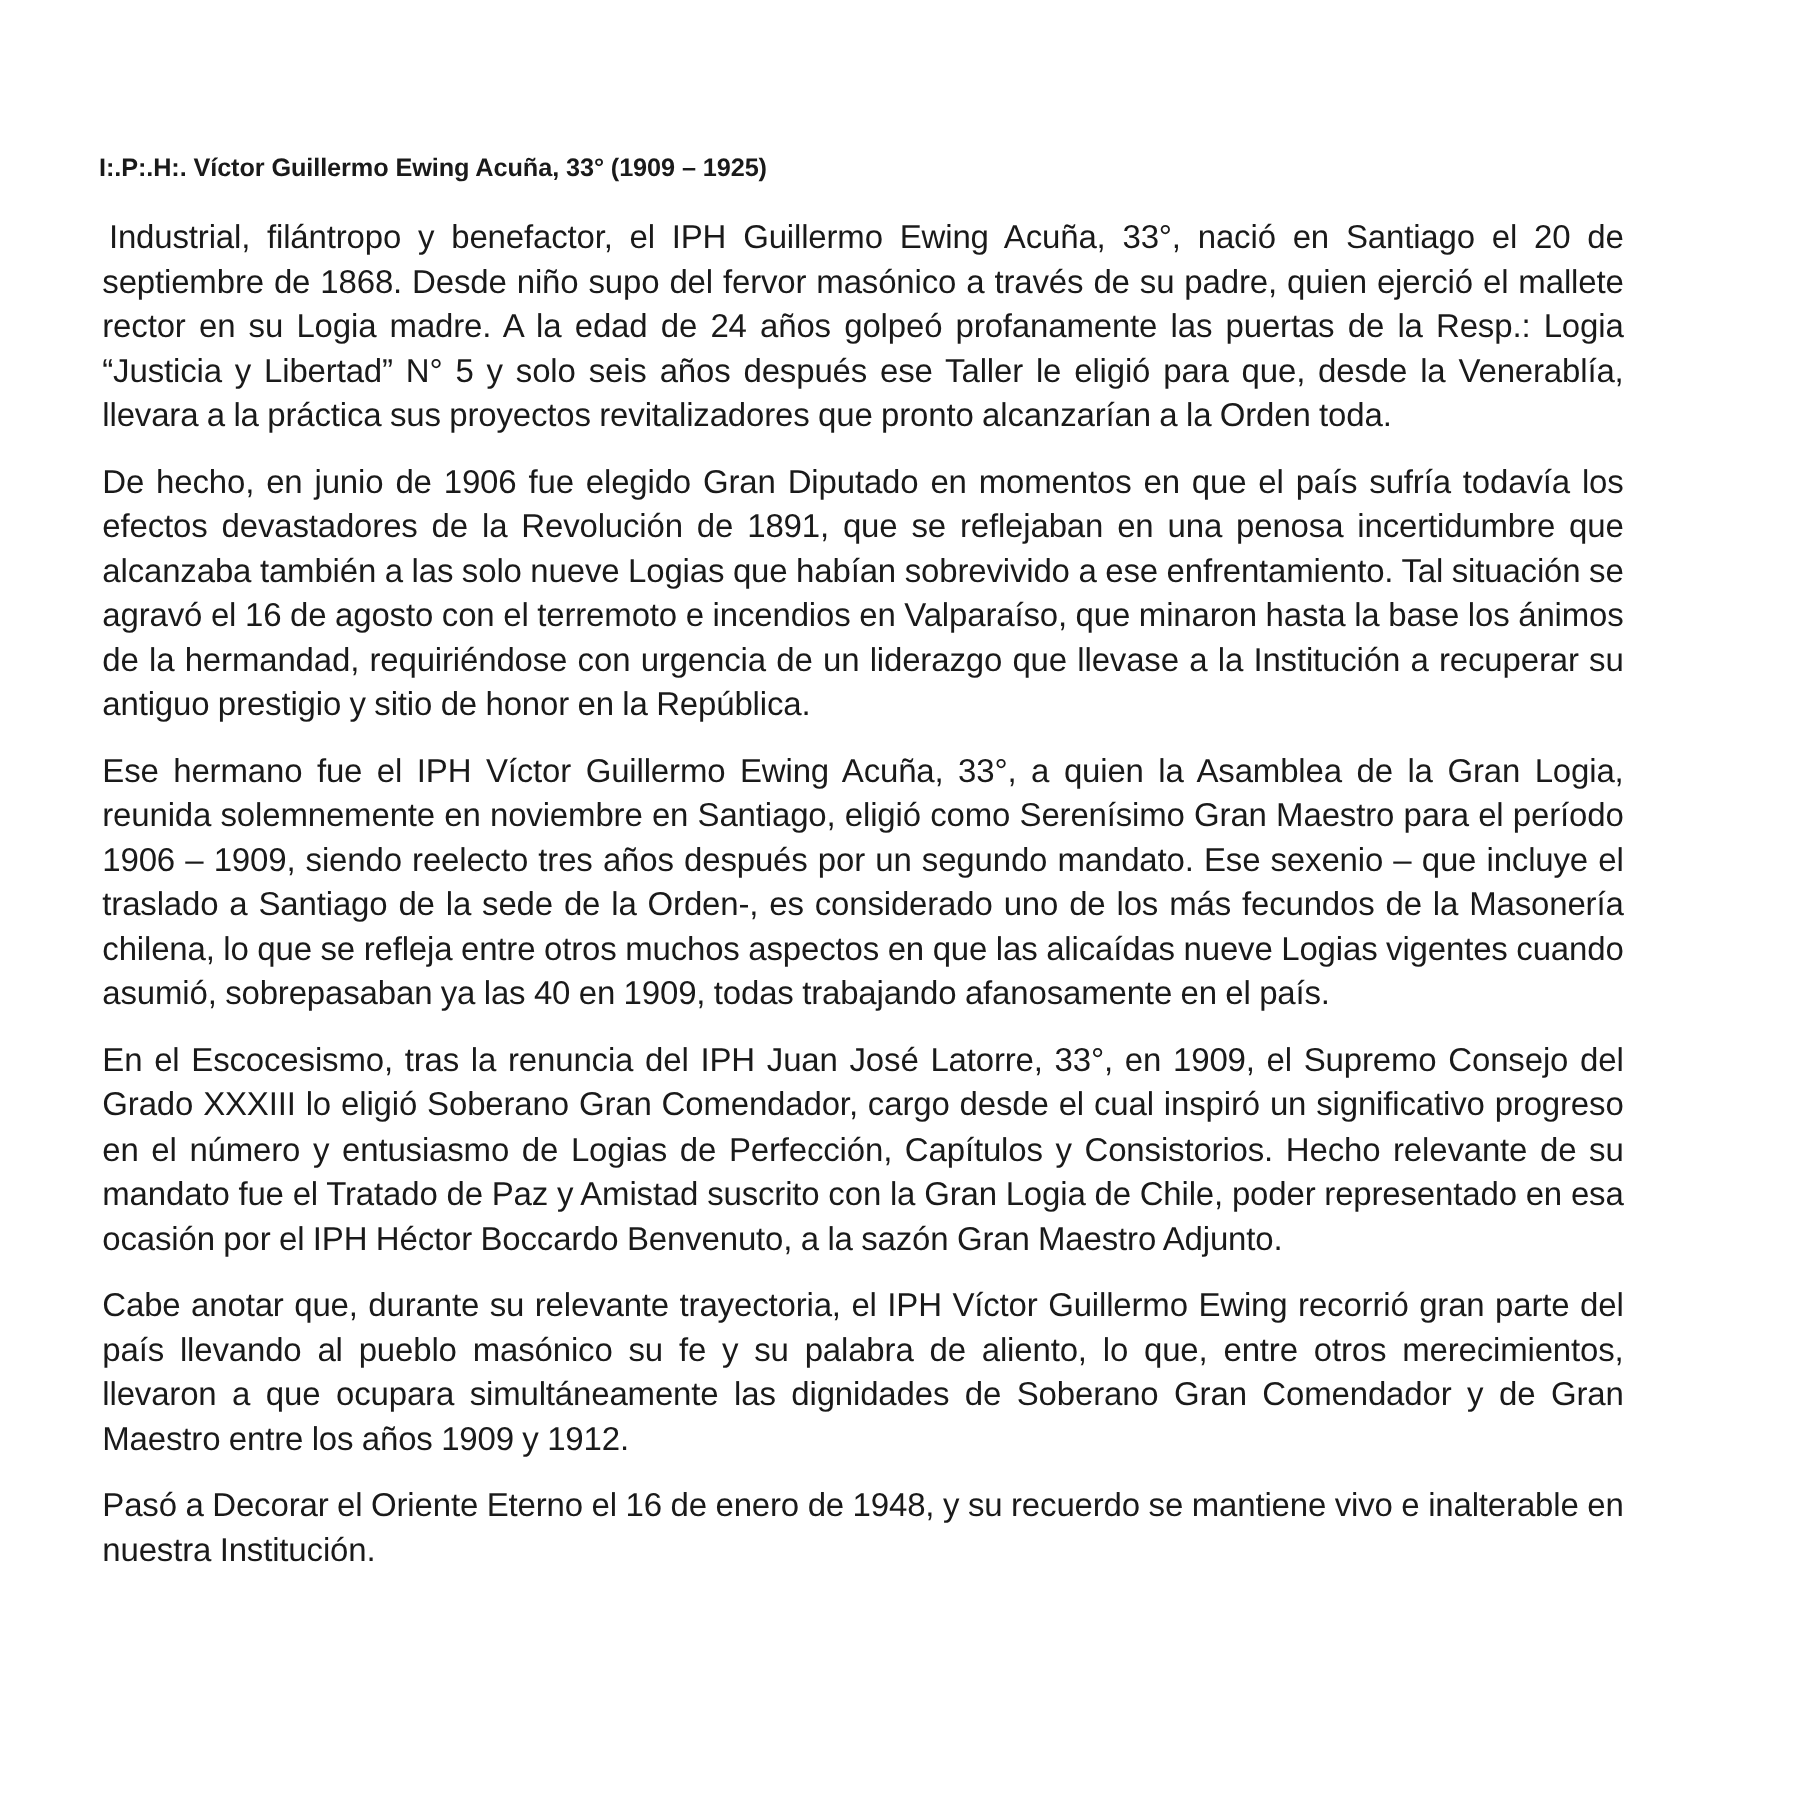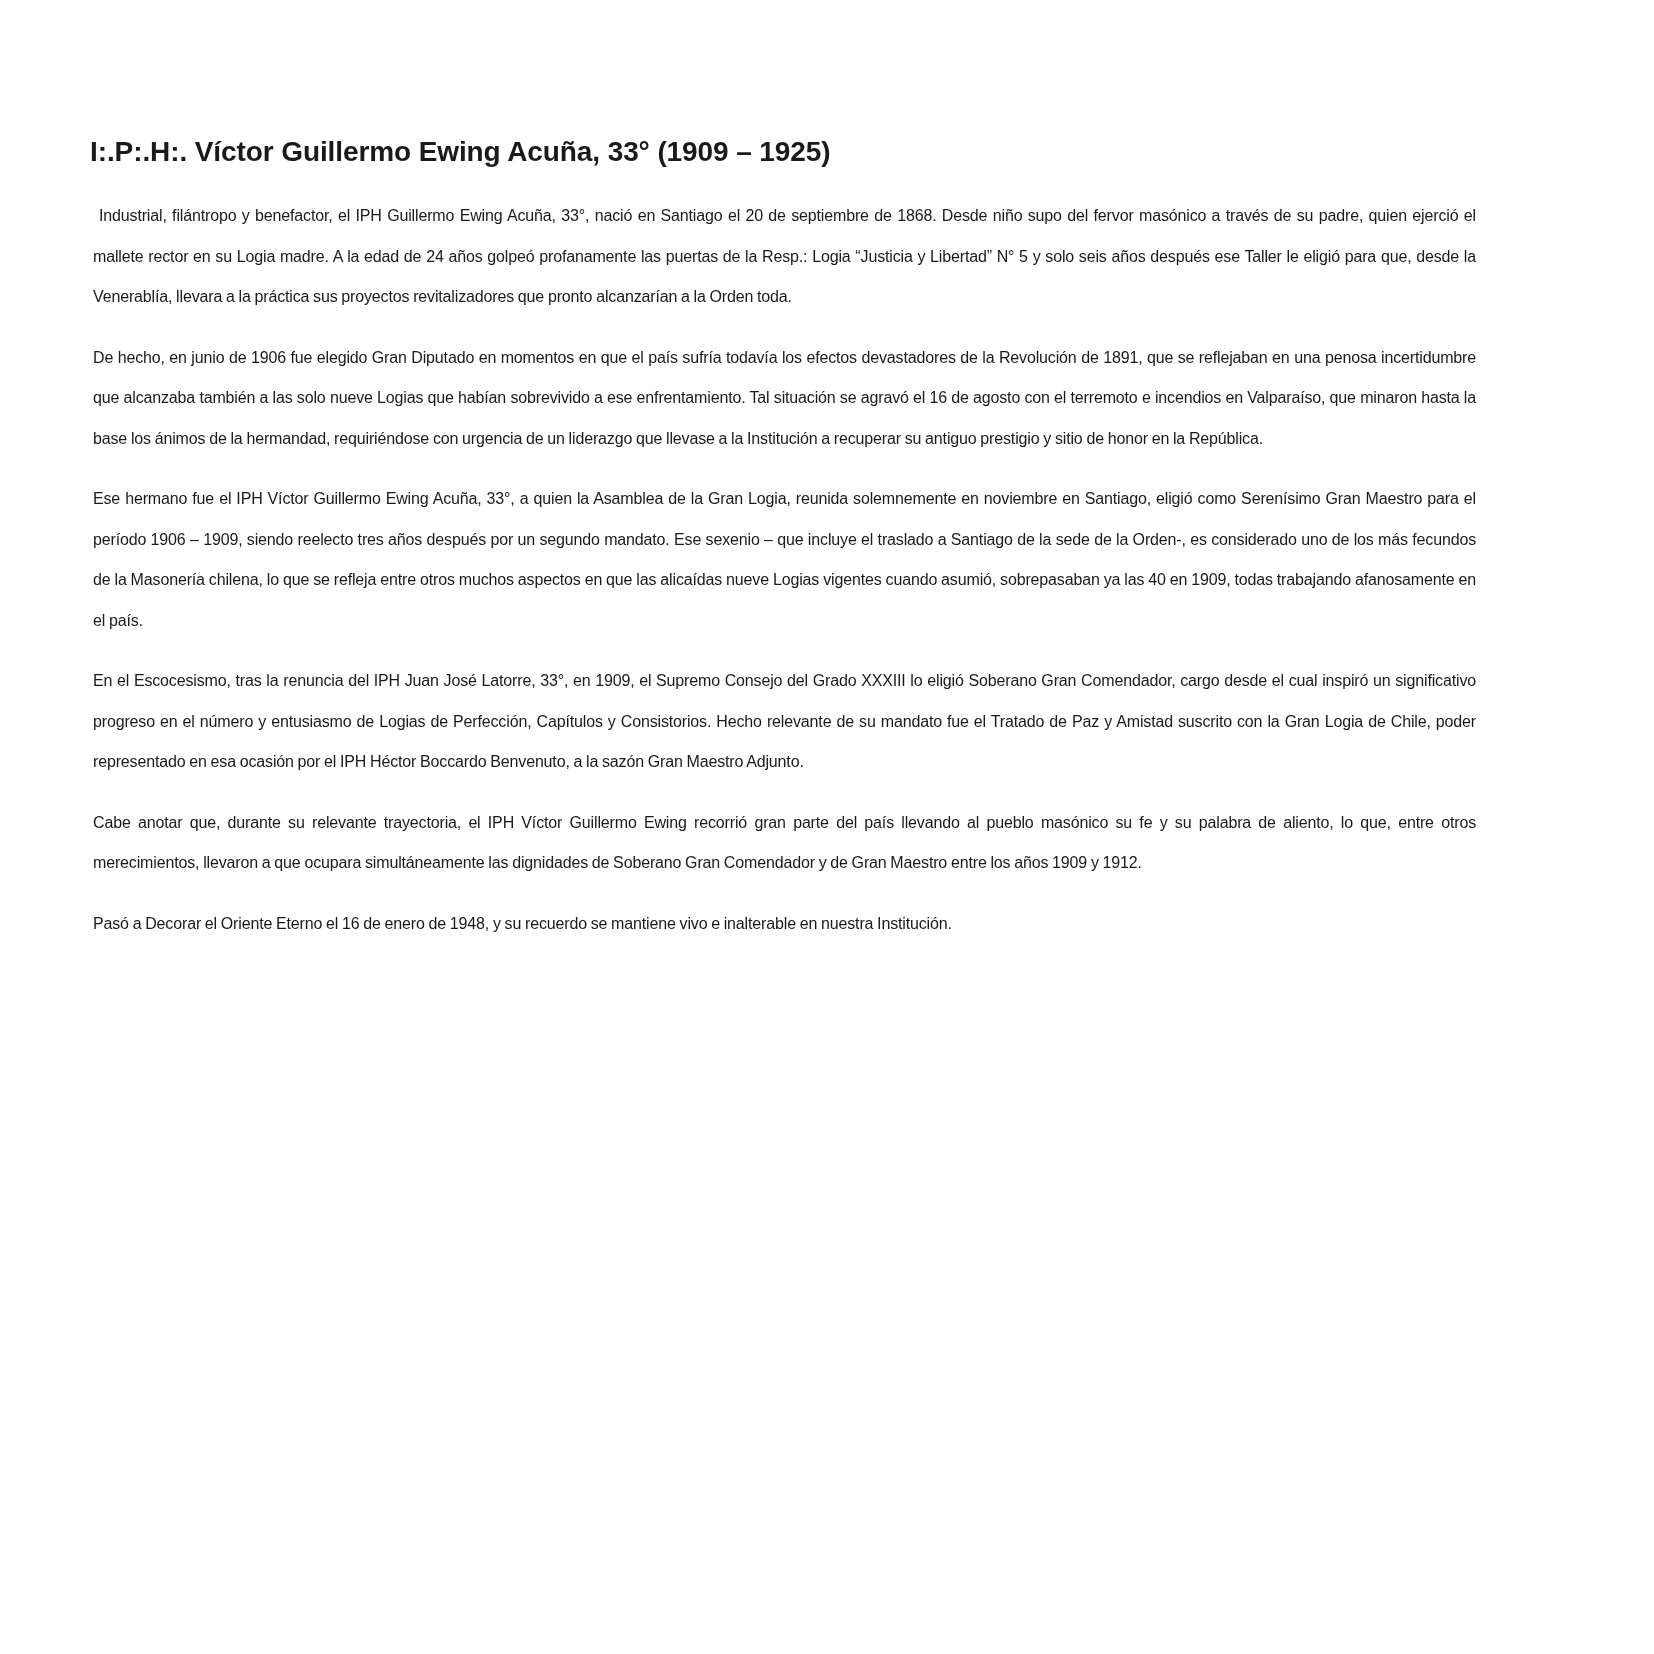--- a/index.html
+++ b/index.html
@@ -16,28 +16,28 @@
       color: #1a1a1a;
     }
     .page {
       position: absolute;
       left: 93px;
       top: 136px;
       width: 1383px;
     }
     .title {
       font-weight: bold;
-      font-size: 28px;
+      font-size: 23px;
       line-height: 32px;
       margin: 0 0 28px -3px;
       letter-spacing: -0.1px;
       white-space: nowrap;
     }
     .para {
-      font-size: 16px;
+      font-size: 30px;
       line-height: 40.5px;
       text-align: justify;
       margin: 0 0 20px 0;
       letter-spacing: -0.15px;
       word-spacing: -0.5px;
     }
     .para.indent-space { text-indent: 6px; }
   </style>
 </head>
 <body>

